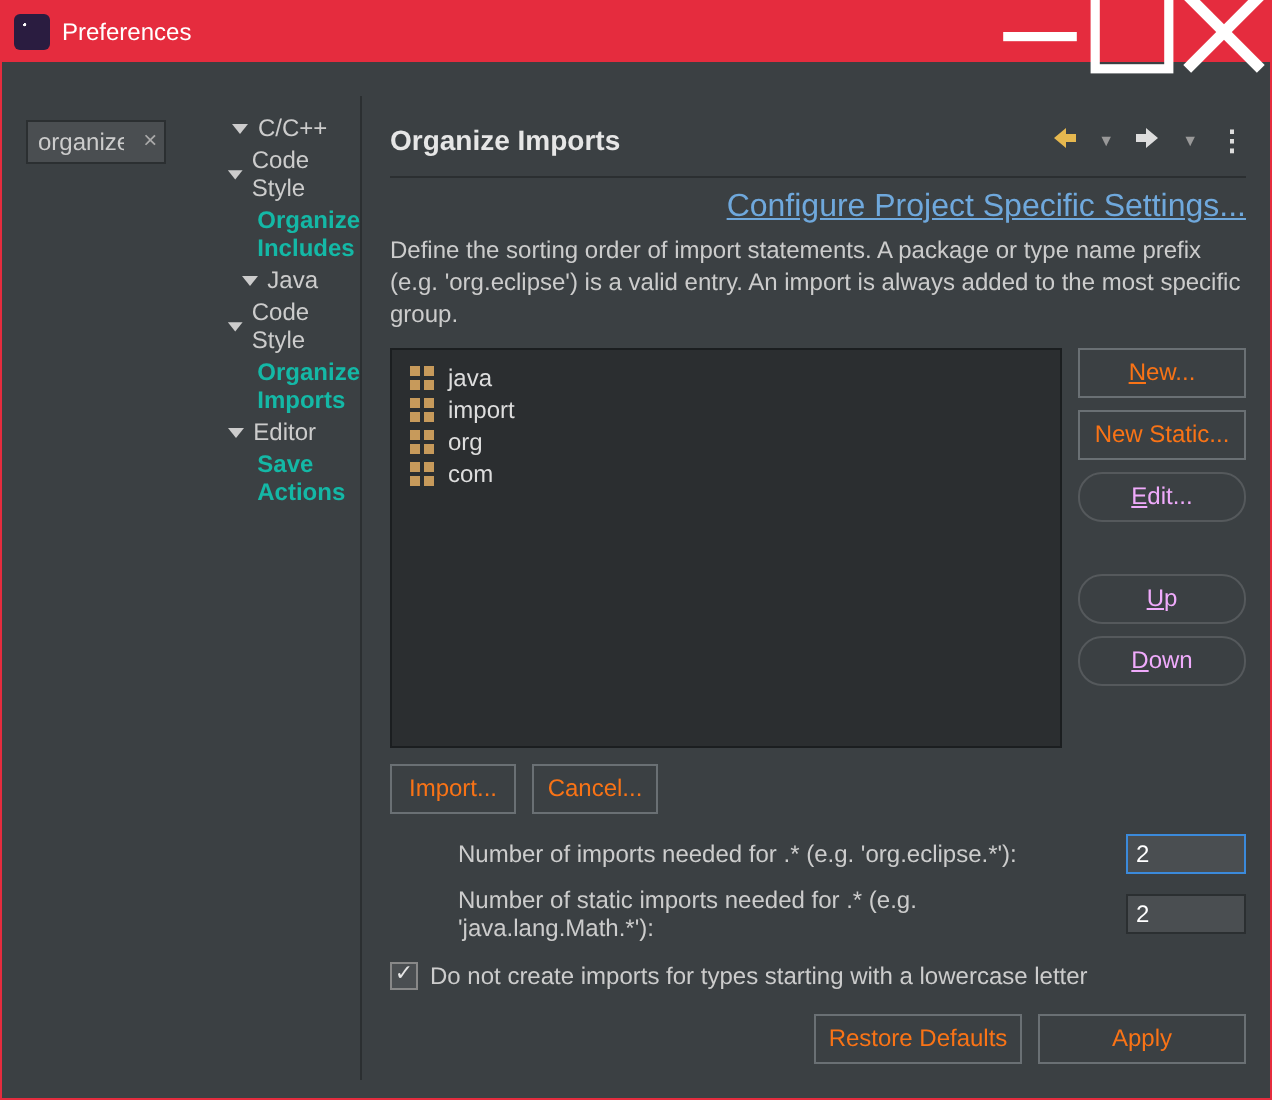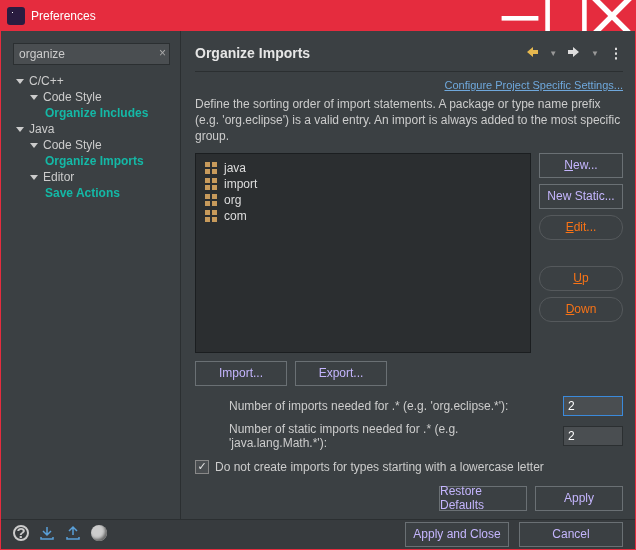--- a/index.html
+++ b/index.html
@@ -1,60 +1,60 @@
 <!DOCTYPE html>
 <html><head>
 <meta charset="utf-8">
 <style>
   * { box-sizing: border-box; margin: 0; padding: 0; font-family: "Segoe UI", Arial, sans-serif; }
   body { width: 636px; height: 550px; overflow: hidden; background: #3b4043; color: #ccc; font-size: 12px; }
-  .window { width: 636px; height: 550px; display: flex; flex-direction: column; border: 1px solid #e52c3e; }
+  .window { width: 636px; height: 550px; display: flex; flex-direction: column; border: 1px solid #e52c3e; gap: 17px; }
   .titlebar { background: #e52c3e; height: 30px; display: flex; align-items: center; color: #fff; font-size: 12px; }
   .titlebar .app-icon { width: 18px; height: 18px; margin: 0 6px; background: radial-gradient(circle at 30% 30%, #fff 0 4%, #2a1c40 5% 100%); border-radius: 3px; }
   .titlebar .title { flex: 1; }
   .titlebar .winbtn { width: 46px; height: 30px; display:flex; align-items:center; justify-content:center; }
   .body { flex:1; display:flex; background:#3b4043; }
-  .sidebar { width:180px; border-right:1px solid #2b2f31; padding:8px 0 8px 8px; display:flex; flex-direction:column; }
+  .sidebar { width:180px; border-right:1px solid #2b2f31; padding:8px 0 8px 8px; display:flex; flex-direction:row; }
   .searchwrap { position:relative; margin:4px 10px 8px 4px; }
   .search { width:100%; background:#4a4e51; border:1px solid #2b2f31; color:#ccc; padding:3px 20px 3px 5px; font-size:12px; height:22px; }
   .clearx { position:absolute; right:4px; top:3px; color:#aaa; font-size:12px; }
   .tree { font-size:12px; color:#ccc; }
   .tree .item { display:flex; align-items:center; padding:1px 0; cursor:default; }
   .tree svg.arrow { width:10px; height:10px; margin-right:4px; fill:#ccc; }
-  .tree .lv1 { padding-left:6px; }
+  .tree .lv1 { padding-left:6px;justify-content:center; }
   .tree .lv2 { padding-left:20px; }
   .tree .lv3 { padding-left:36px; }
   .tree .sel { font-weight:bold; color:#14b8a6; }
   .main { flex:1; display:flex; flex-direction:column; padding:8px 12px 8px 14px; min-width:0; }
   .mainheader { display:flex; align-items:center; justify-content:space-between; height:28px; }
   .mainheader h1 { font-size:14px; font-weight:bold; color:#e6e6e6; }
   .headerbtns { display:flex; align-items:center; gap:10px; }
   .headerbtns svg { width:14px; height:14px; }
   .sep { height:1px; background:#2b2f31; margin:4px 0 6px; }
   .linkrow { text-align:right; }
-  .linkrow a { color:#6fa8dc; text-decoration:underline; font-size:11px; }
+  .linkrow a { color:#6fa8dc; text-decoration:underline; font-size:16px; }
   .desc { color:#ccc; margin:4px 0 8px 0; line-height:1.35; }
   .row { display:flex; gap:8px; }
   .listbox { flex:1; background:#2b2e30; border:1px solid #1b1e20; height:200px; padding:6px; overflow:auto; }
   .listbox .li { display:flex; align-items:center; padding:1px 2px; gap:6px; color:#ddd; }
   .pkg-icon { width:14px; height:14px; }
   .btncol { width:84px; display:flex; flex-direction:column; gap:6px; }
-  .btn { background:#3b4043; border:1px solid #6a7074; color:#c4b5fd; height:25px; font-size:12px; cursor:default; display:flex; align-items:center; justify-content:center; }
-  .btn.disabled { color:#f97316; border-color:#55595c;border-radius:12px; }
+  .btn { background:#3b4043; border:1px solid #6a7074; color:#f97316; height:25px; font-size:12px; cursor:default; display:flex; align-items:center; justify-content:center; }
+  .btn.disabled { color:#f0abfc; border-color:#55595c;border-radius:12px; }
   .btn u { text-decoration: underline; }
   .btnrow { display:flex; gap:8px; margin-top:8px; }
-  .btnrow .btn { width:92px;align-items:center; }
+  .btnrow .btn { width:63px;align-items:center; }
   .numrow { display:flex; align-items:center; margin-top:10px; gap:6px; }
   .numrow label { flex:1; color:#ccc;margin-left:34px; }
   .numinput { width:60px; background:#4a4e51; border:1px solid #2b2f31; color:#fff; padding:2px 4px; height:20px; font-size:12px; }
   .numinput.focus { border:1px solid #3b8adb; background:#4a4e51; }
   .checkrow { display:flex; align-items:center; margin-top:10px; gap:6px; }
   .checkbox { width:14px; height:14px; border:1px solid #888; background:#4a4e51; display:flex; align-items:center; justify-content:center; color:#e6e6e6; font-size:11px; line-height:1; }
   .actionrow { display:flex; justify-content:flex-end; gap:8px; margin-top:12px; }
-  .actionrow .btn { width:88px; }
+  .actionrow .btn { width:104px; }
   .footer { border-top:1px solid #2b2f31; height:46px; background:#373b3e; display:flex; align-items:center; padding:0 12px; gap:10px; }
   .footer .ficons { display:flex; gap:10px; }
   .footer .ficons svg, .footer .ficons .circ { width:16px; height:16px; }
   .footer .spacer { flex:1; }
   .footer .btn { width:104px; }
   .circ { border-radius:50%; background:#ccc; box-shadow: inset -2px -2px 3px #666; }
 </style>
 </head>
 <body>
 
@@ -213,21 +213,21 @@
               <span><u>D</u><span>own</span></span>
             </div>
         </div>
       </div>
 
       <div class="btnrow">
         <div class="btn">
             <span>Import...</span>
           </div>
         <div class="btn">
-            <span>Export...</span>
+            <span>Cancel...</span>
           </div>
       </div>
 
       <div class="numrow">
         <label>Number of imports needed for .* (e.g. 'org.eclipse.*'):</label>
         <input class="numinput focus" value="2" style="">
       </div>
       <div class="numrow" style="margin-top:6px;">
         <label>Number of static imports needed for .* (e.g. 'java.lang.Math.*'):</label>
         <input class="numinput" value="2" style="">

